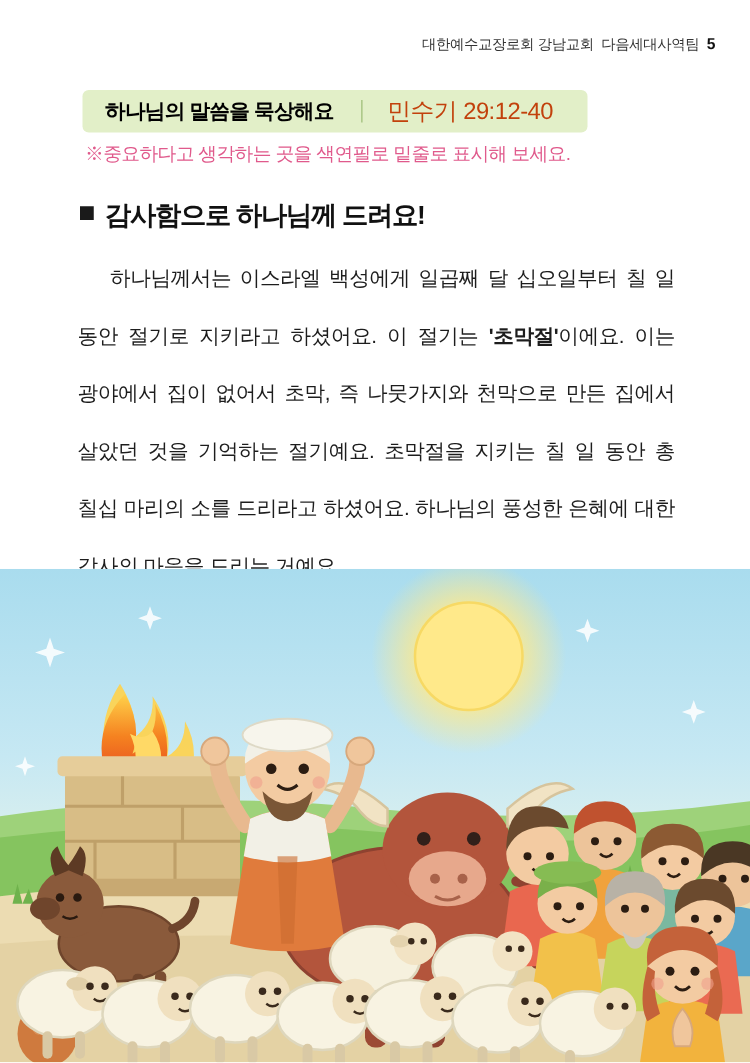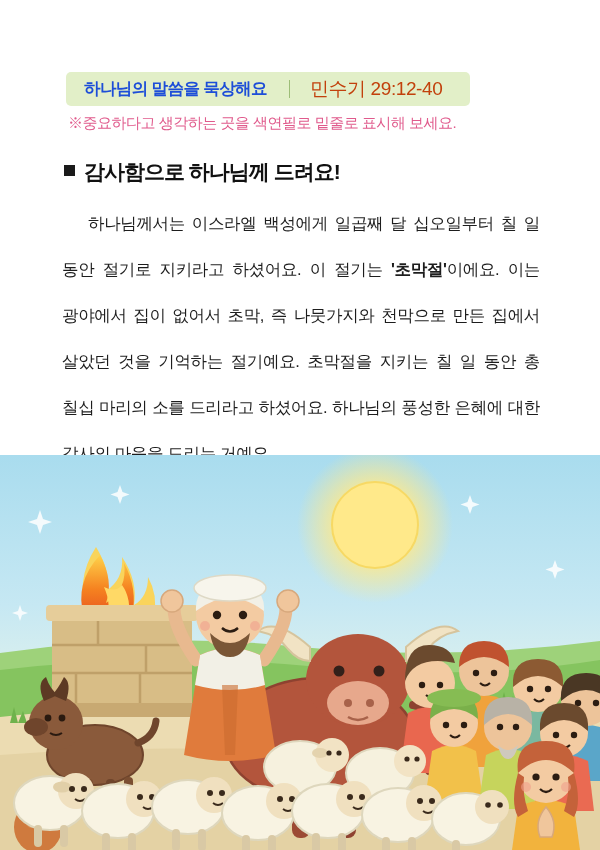--- a/index.html
+++ b/index.html
@@ -45,21 +45,21 @@
     width: 404px;
     height: 34px;
     background: #e2efc8;
     border-radius: 5px;
     display: flex;
     align-items: center;
   }
   .titlebar .label {
     font-size: 16.5px;
     font-weight: bold;
-    color: #1d4ed8;
+    color: #000000;
     padding-left: 18px;
     letter-spacing: -0.6px;
     white-space: nowrap;
   }
   .titlebar .divider {
     width: 1px;
     height: 18px;
     background: #9dbd77;
     margin: 0 20px 0 22px;
   }
@@ -130,20 +130,25 @@
     height: 395px;
     overflow: hidden;
   }
   .illus svg { display: block; }
 </style>
 </head>
 <body>
 
 <div class="page">
 
+  <div class="header">
+    <span class="church">대한예수교장로회 강남교회</span>
+    <span class="team">다음세대사역팀</span>
+    <span class="pageno">5</span>
+  </div>
 
   <div class="titlebar">
     <span class="label">하나님의 말씀을 묵상해요</span>
     <span class="divider"></span>
     <span class="ref">민수기 29:12-40</span>
   </div>
 
   <div class="note">※중요하다고 생각하는 곳을 색연필로 밑줄로 표시해 보세요.</div>
 
   <div class="heading">

